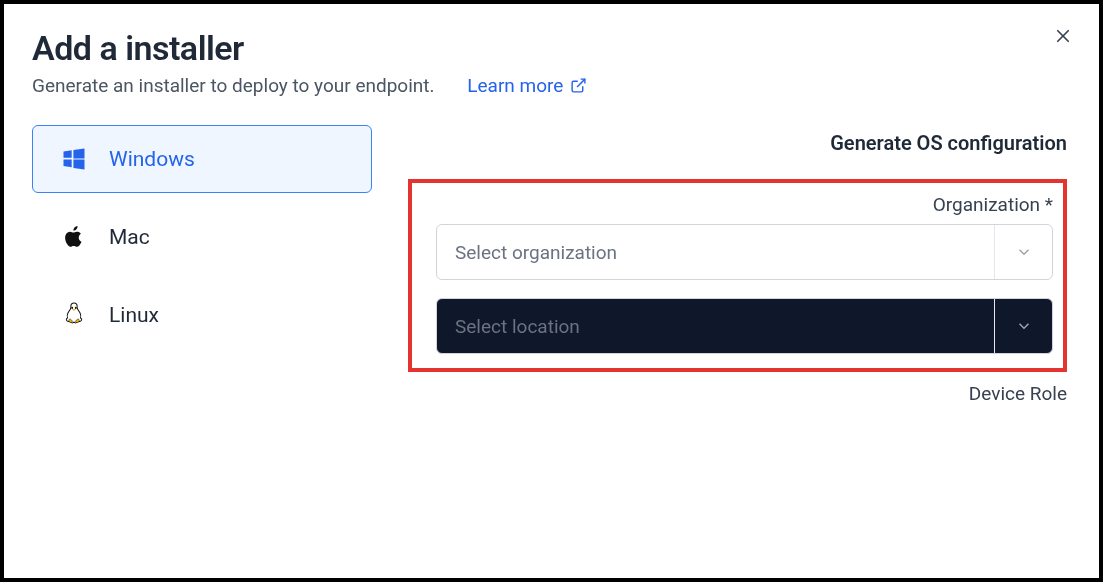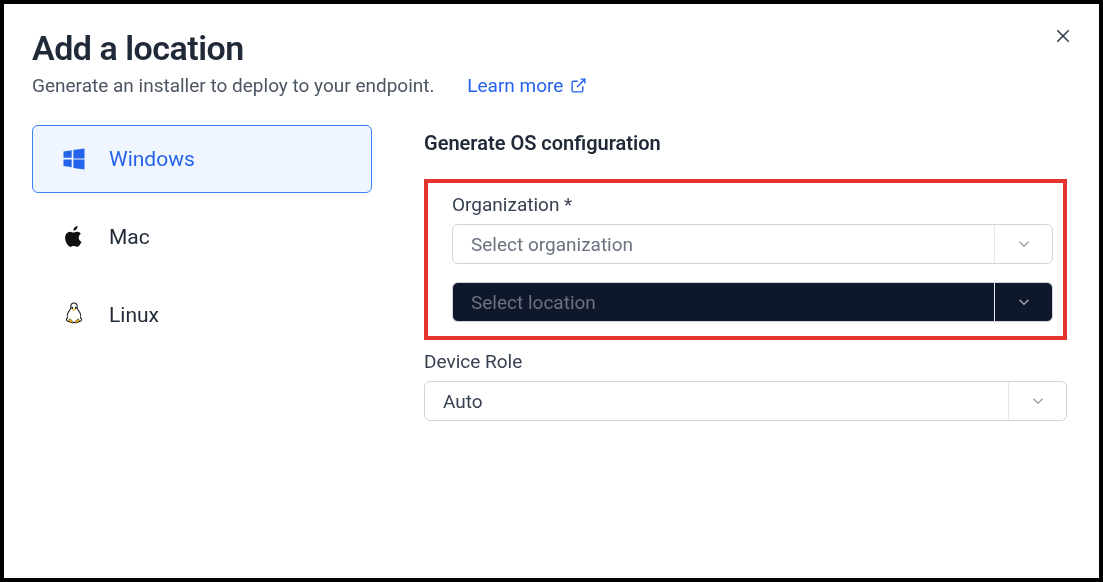--- a/index.html
+++ b/index.html
@@ -39,22 +39,23 @@
     margin-bottom: 28px;
   }
   .subtitle a {
     color: #2563eb;
     text-decoration: none;
     margin-left: 28px;
   }
   .subtitle a svg { vertical-align: -2px; margin-left:2px;}
   .content {
     display: flex;
-    gap: 52px;
+    gap: 36px;
     align-items: flex-start;
+    text-align: right;
   }
   .os-list {
     width: 340px;
     flex-shrink: 0;
   }
   .os-item {
     display: flex;
     align-items: center;
     gap: 20px;
     padding: 18px 26px;
@@ -95,21 +96,21 @@
     font-size: 19px;
     color: #374151;
     margin-bottom: 8px;
   }
   .select {
     display: flex;
     align-items: center;
     justify-content: space-between;
     border: 1px solid #d1d5db;
     border-radius: 6px;
-    height: 40px;
+    height: 56px;
     padding: 0 0 0 18px;
     font-size: 19px;
     color: #6b7280;
     background: #fff;
     cursor: pointer;
   }
   .select.disabled {
     background: #0f172a;
     cursor: default;
   }
@@ -127,21 +128,21 @@
 </head>
 <body>
 
 <button class="close-btn" aria-label="Close">
   <svg viewBox="0 0 24 24" fill="none" stroke="currentColor" stroke-width="2.2" stroke-linecap="round">
     <line x1="5" y1="5" x2="19" y2="19"></line>
       <line x1="19" y1="5" x2="5" y2="19"></line>
   </svg>
 </button>
 
-<h1 class="title">Add a location</h1>
+<h1 class="title">Add a installer</h1>
 <p class="subtitle">
   <span>Generate an installer to deploy to your endpoint. </span><a href="#"><span>Learn more</span>
     <svg width="17" height="17" viewBox="0 0 24 24" fill="none" stroke="currentColor" stroke-width="2">
       <path d="M18 13v6a2 2 0 0 1-2 2H5a2 2 0 0 1-2-2V8a2 2 0 0 1 2-2h6"></path>
       <polyline points="15 3 21 3 21 9"></polyline>
       <line x1="10" y1="14" x2="21" y2="3"></line>
     </svg>
   </a>
 </p>
 
@@ -206,24 +207,16 @@
                 <polyline points="6 9 12 15 18 9"></polyline>
               </svg>
           </span>
         </div>
       </div>
 
     </div>
 
     <div class="field">
       <div class="field-label">Device Role</div>
-      <div class="select">
-        <span class="value has-value">Auto</span>
-        <span class="chev-wrap">
-          <svg viewBox="0 0 24 24" fill="none" stroke="currentColor" stroke-width="2">
-              <polyline points="6 9 12 15 18 9"></polyline>
-            </svg>
-        </span>
-      </div>
     </div>
 
   </div>
 </div>
 
 </body></html>

